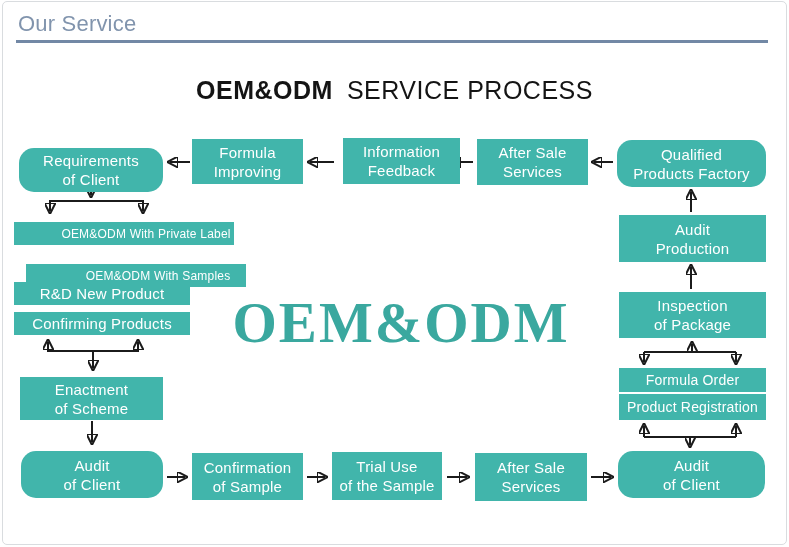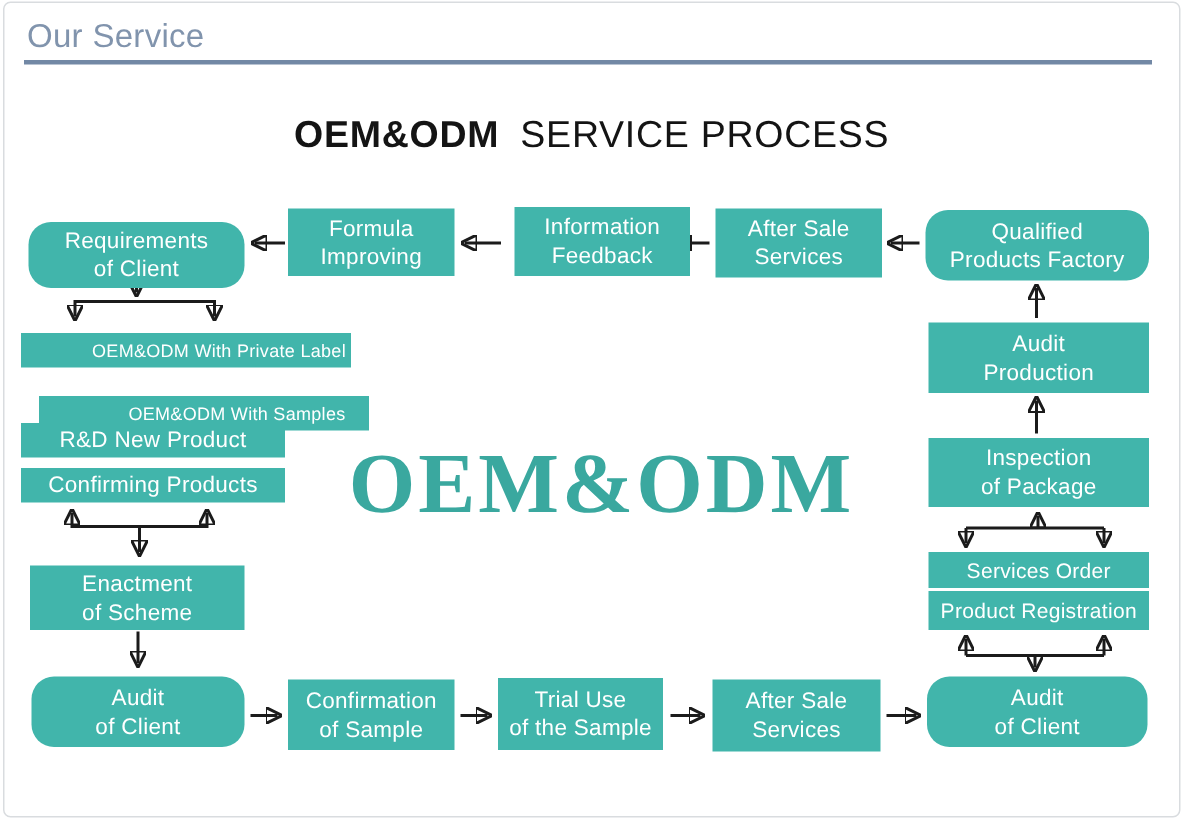--- a/index.html
+++ b/index.html
@@ -162,18 +162,18 @@
 
   <div class="node" style="left:619px;top:215px;width:147px;height:47px;">
     <span>Audit</span>
     <span>Production</span>
   </div>
   <div class="node" style="left:619px;top:292px;width:147px;height:46px;">
     <span>Inspection</span>
     <span>of Package</span>
   </div>
   <div class="node mid" style="left:619px;top:368px;width:147px;height:24px;">
-    <span>Services Order</span>
+    <span>Formula Order</span>
   </div>
   <div class="node mid" style="left:619px;top:394px;width:147px;height:26px;">
     <span>Product Registration</span>
   </div>
 </div>
 
 </body></html>

